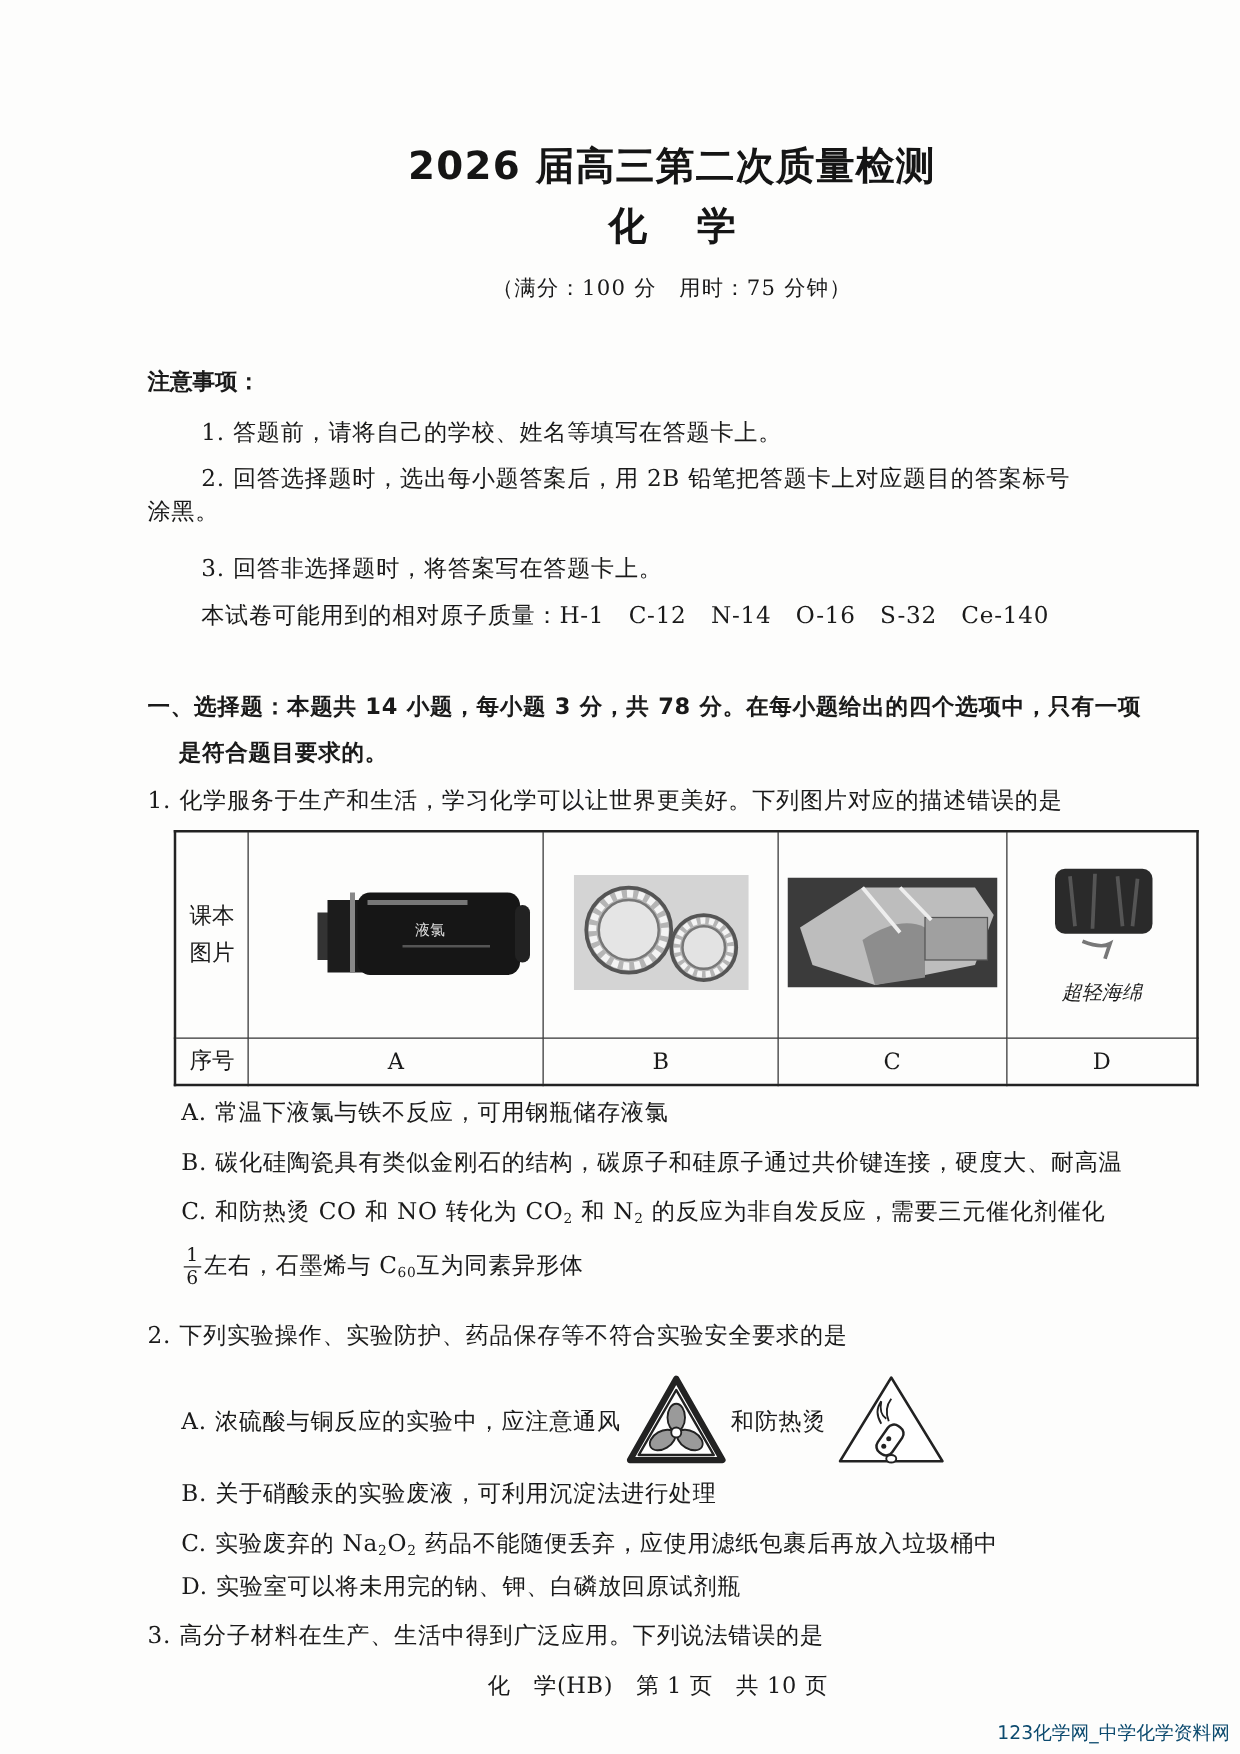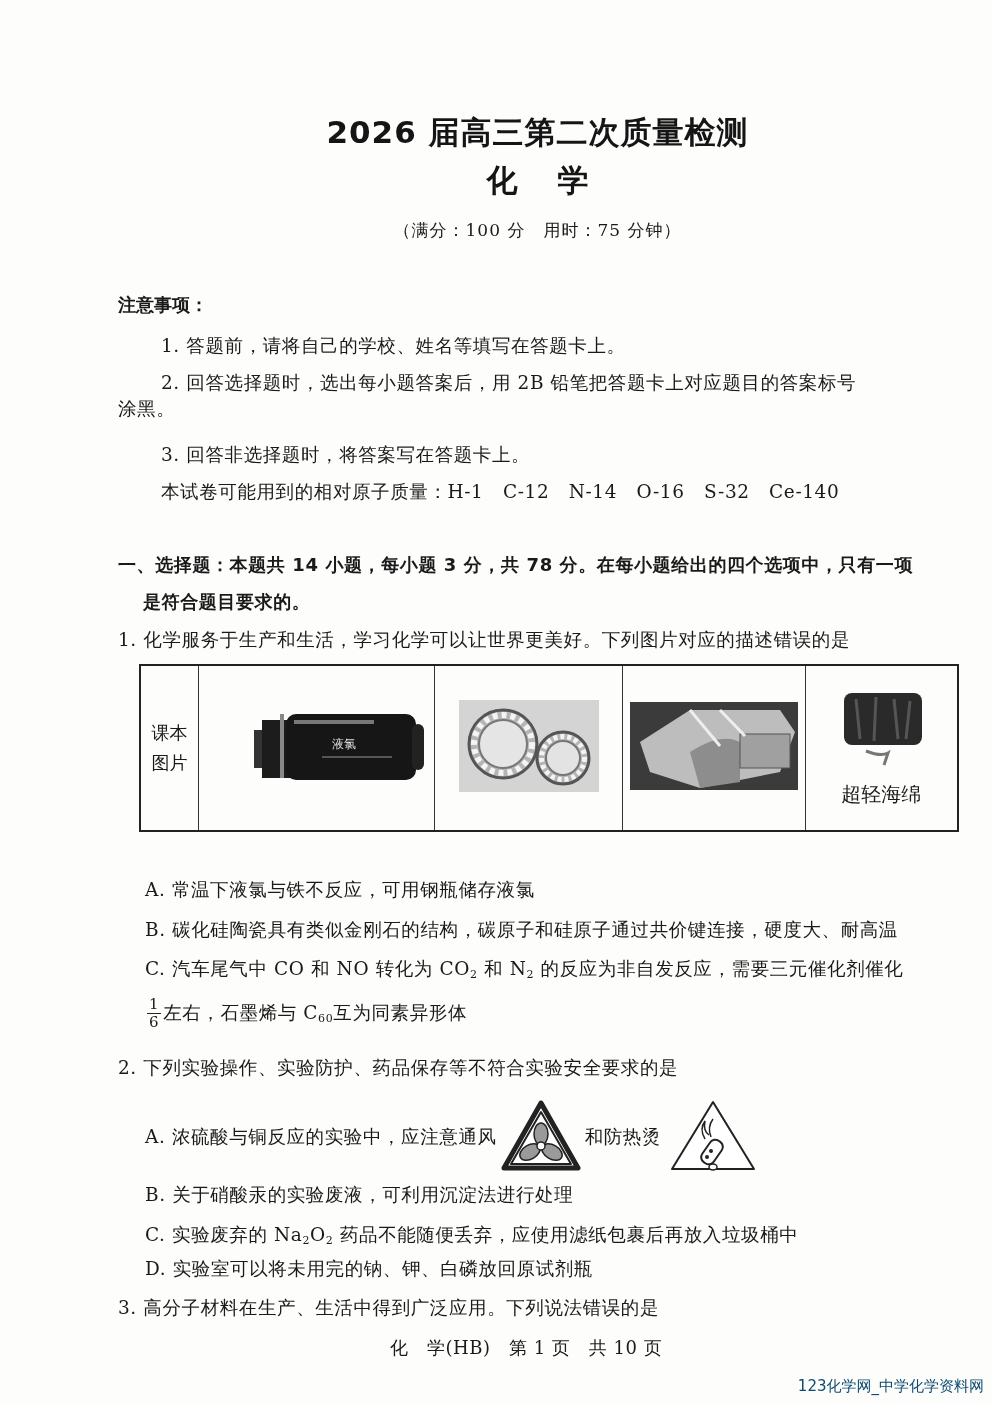--- a/index.html
+++ b/index.html
@@ -37,21 +37,21 @@
     .frac .den { display: block; padding: 0 2px; }
 
     table.pics {
       position: absolute; left: 139px; top: 664px; width: 820px;
       border-collapse: collapse; border: 2px solid #222;
     }
     table.pics td { border: 1.4px solid #333; text-align: center; vertical-align: middle; font-size: 18px; }
     table.pics tr.img-row td { height: 162px; }
     table.pics tr.lbl-row td { height: 34px; }
     td.rowhead { width: 68px; line-height: 30px; }
-    .caption { display: block; margin-top: 8px; font-size: 20px; }
+    .caption { display: block; margin-top: 8px; font-size: 16px; font-style: italic; }
 
     .sign { display: inline-block; vertical-align: middle; }
     .footer { left: 390px; top: 1336px; font-size: 18px; letter-spacing: 0.5px; }
     .watermark {
       right: 8px; top: 1377px; font-size: 15px; color: #0c4a6e;
       font-family: "DejaVu Sans", "Liberation Sans", sans-serif;
     }
   </style>
 </head>
 <body>
@@ -117,27 +117,34 @@
     </td>
     <td style="width:170px;">
       <svg width="90" height="80" viewBox="0 0 90 80">
         <rect x="8" y="4" width="78" height="52" rx="8" fill="#2a2a2a"></rect>
         <path d="M20 10 L24 50 M40 8 L38 52 M58 10 L62 50 M74 12 L70 50" stroke="#555" stroke-width="3"></path>
         <path d="M30 62 Q45 68 52 64 L48 76" stroke="#777" stroke-width="3" fill="none"></path>
       </svg>
       <span class="caption">超轻海绵</span>
     </td>
   </tr>
+  <tr class="lbl-row">
+    <td class="rowhead">序号</td>
+    <td>A</td>
+    <td>B</td>
+    <td>C</td>
+    <td>D</td>
+  </tr>
 </tbody>
   </table>
 
 <div class="abs p" style="left:145px; top:877px;">A. 常温下液氯与铁不反应，可用钢瓶储存液氯</div>
 <div class="abs p" style="left:145px; top:917px;">B. 碳化硅陶瓷具有类似金刚石的结构，碳原子和硅原子通过共价键连接，硬度大、耐高温</div>
 <div class="abs p" style="left:145px; top:956px;">
-  <span>C. 汽车尾气中 CO 和 NO 转化为 CO</span><sub>2</sub><span> 和 N</span><sub>2</sub><span> 的反应为非自发反应，需要三元催化剂催化</span>
+  <span>C. 和防热烫 CO 和 NO 转化为 CO</span><sub>2</sub><span> 和 N</span><sub>2</sub><span> 的反应为非自发反应，需要三元催化剂催化</span>
 </div>
 <div class="abs p" style="left:145px; top:996px;">
   <span class="frac"><span class="num">1</span><span class="den">6</span></span><span>左右，石墨烯与 C</span><sub>60</sub><span>互为同素异形体</span>
 </div>
 
 <div class="abs p" style="left:118px; top:1055px;">2. 下列实验操作、实验防护、药品保存等不符合实验安全要求的是</div>
 <div class="abs p" style="left:145px; top:1096px; height:80px; display:flex; align-items:center;">
   <span>A. 浓硫酸与铜反应的实验中，应注意通风</span>
   <svg class="sign" width="80" height="72" viewBox="0 0 80 72" style="margin:0 4px;">
     <path d="M40 3 L77 68 L3 68 Z" fill="#fff" stroke="#222" stroke-width="5" stroke-linejoin="round"></path>

